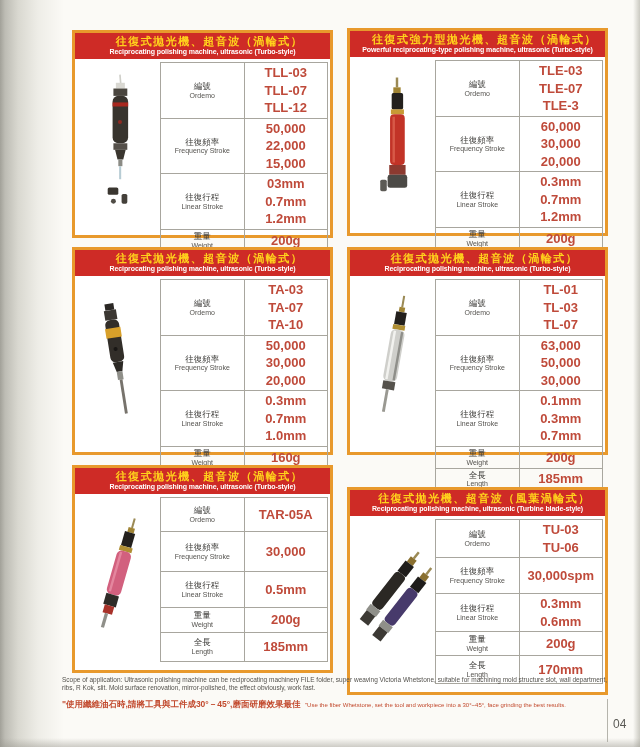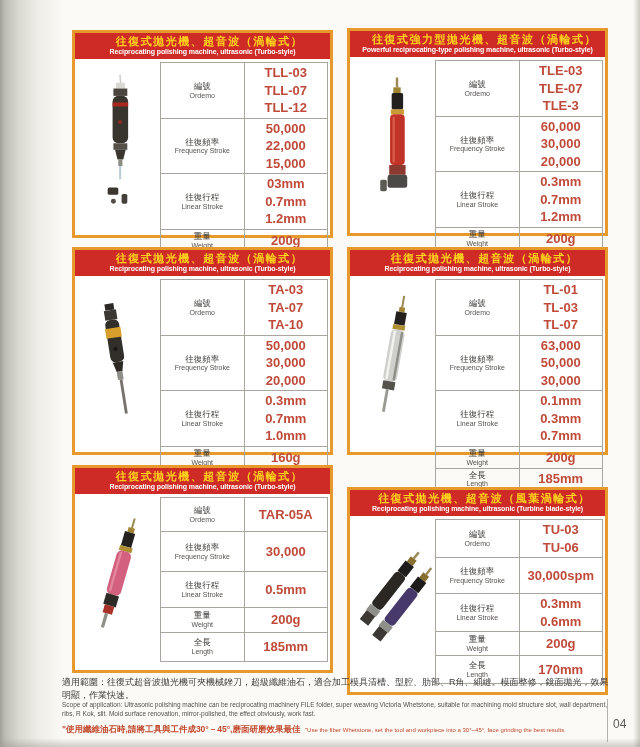--- a/index.html
+++ b/index.html
@@ -451,21 +451,20 @@
                 <span class="len">Length</span>
               </td>
               <td class="val">170mm</td>
             </tr>
       </tbody>
         </table>
     </div>
   </section>
 
   <div class="footer">
-    <p class="f-zh" style="margin:0">適用範圍：往復式超音波拋光機可夾機械銼刀，超級纖維油石，適合加工模具清槽、型腔、肋部、R角、細縫。模面整修，鏡面拋光，效果明顯，作業快速。</p>
     <p class="f-en" style="margin:0">Scope of application: Ultrasonic polishing machine can be reciprocating machinery FILE folder, super weaving Victoria Whetstone, suitable for machining mold structure slot, wall department, ribs, R Kok, slit. Mold surface renovation, mirror-polished, the effect obviously, work fast.</p>
     <p class="f-note" style="margin:0">
       <span class="nzh">"使用纖維油石時,請將工具與工件成30°－45°,磨面研磨效果最佳</span>
       <span class="nen">"Use the fiber Whetstone, set the tool and workpiece into a 30°~45°, face grinding the best results.</span>
     </p>
   </div>
 
   <div class="pagenum-rule"></div>
   <div class="pagenum">04</div>
 </div>

